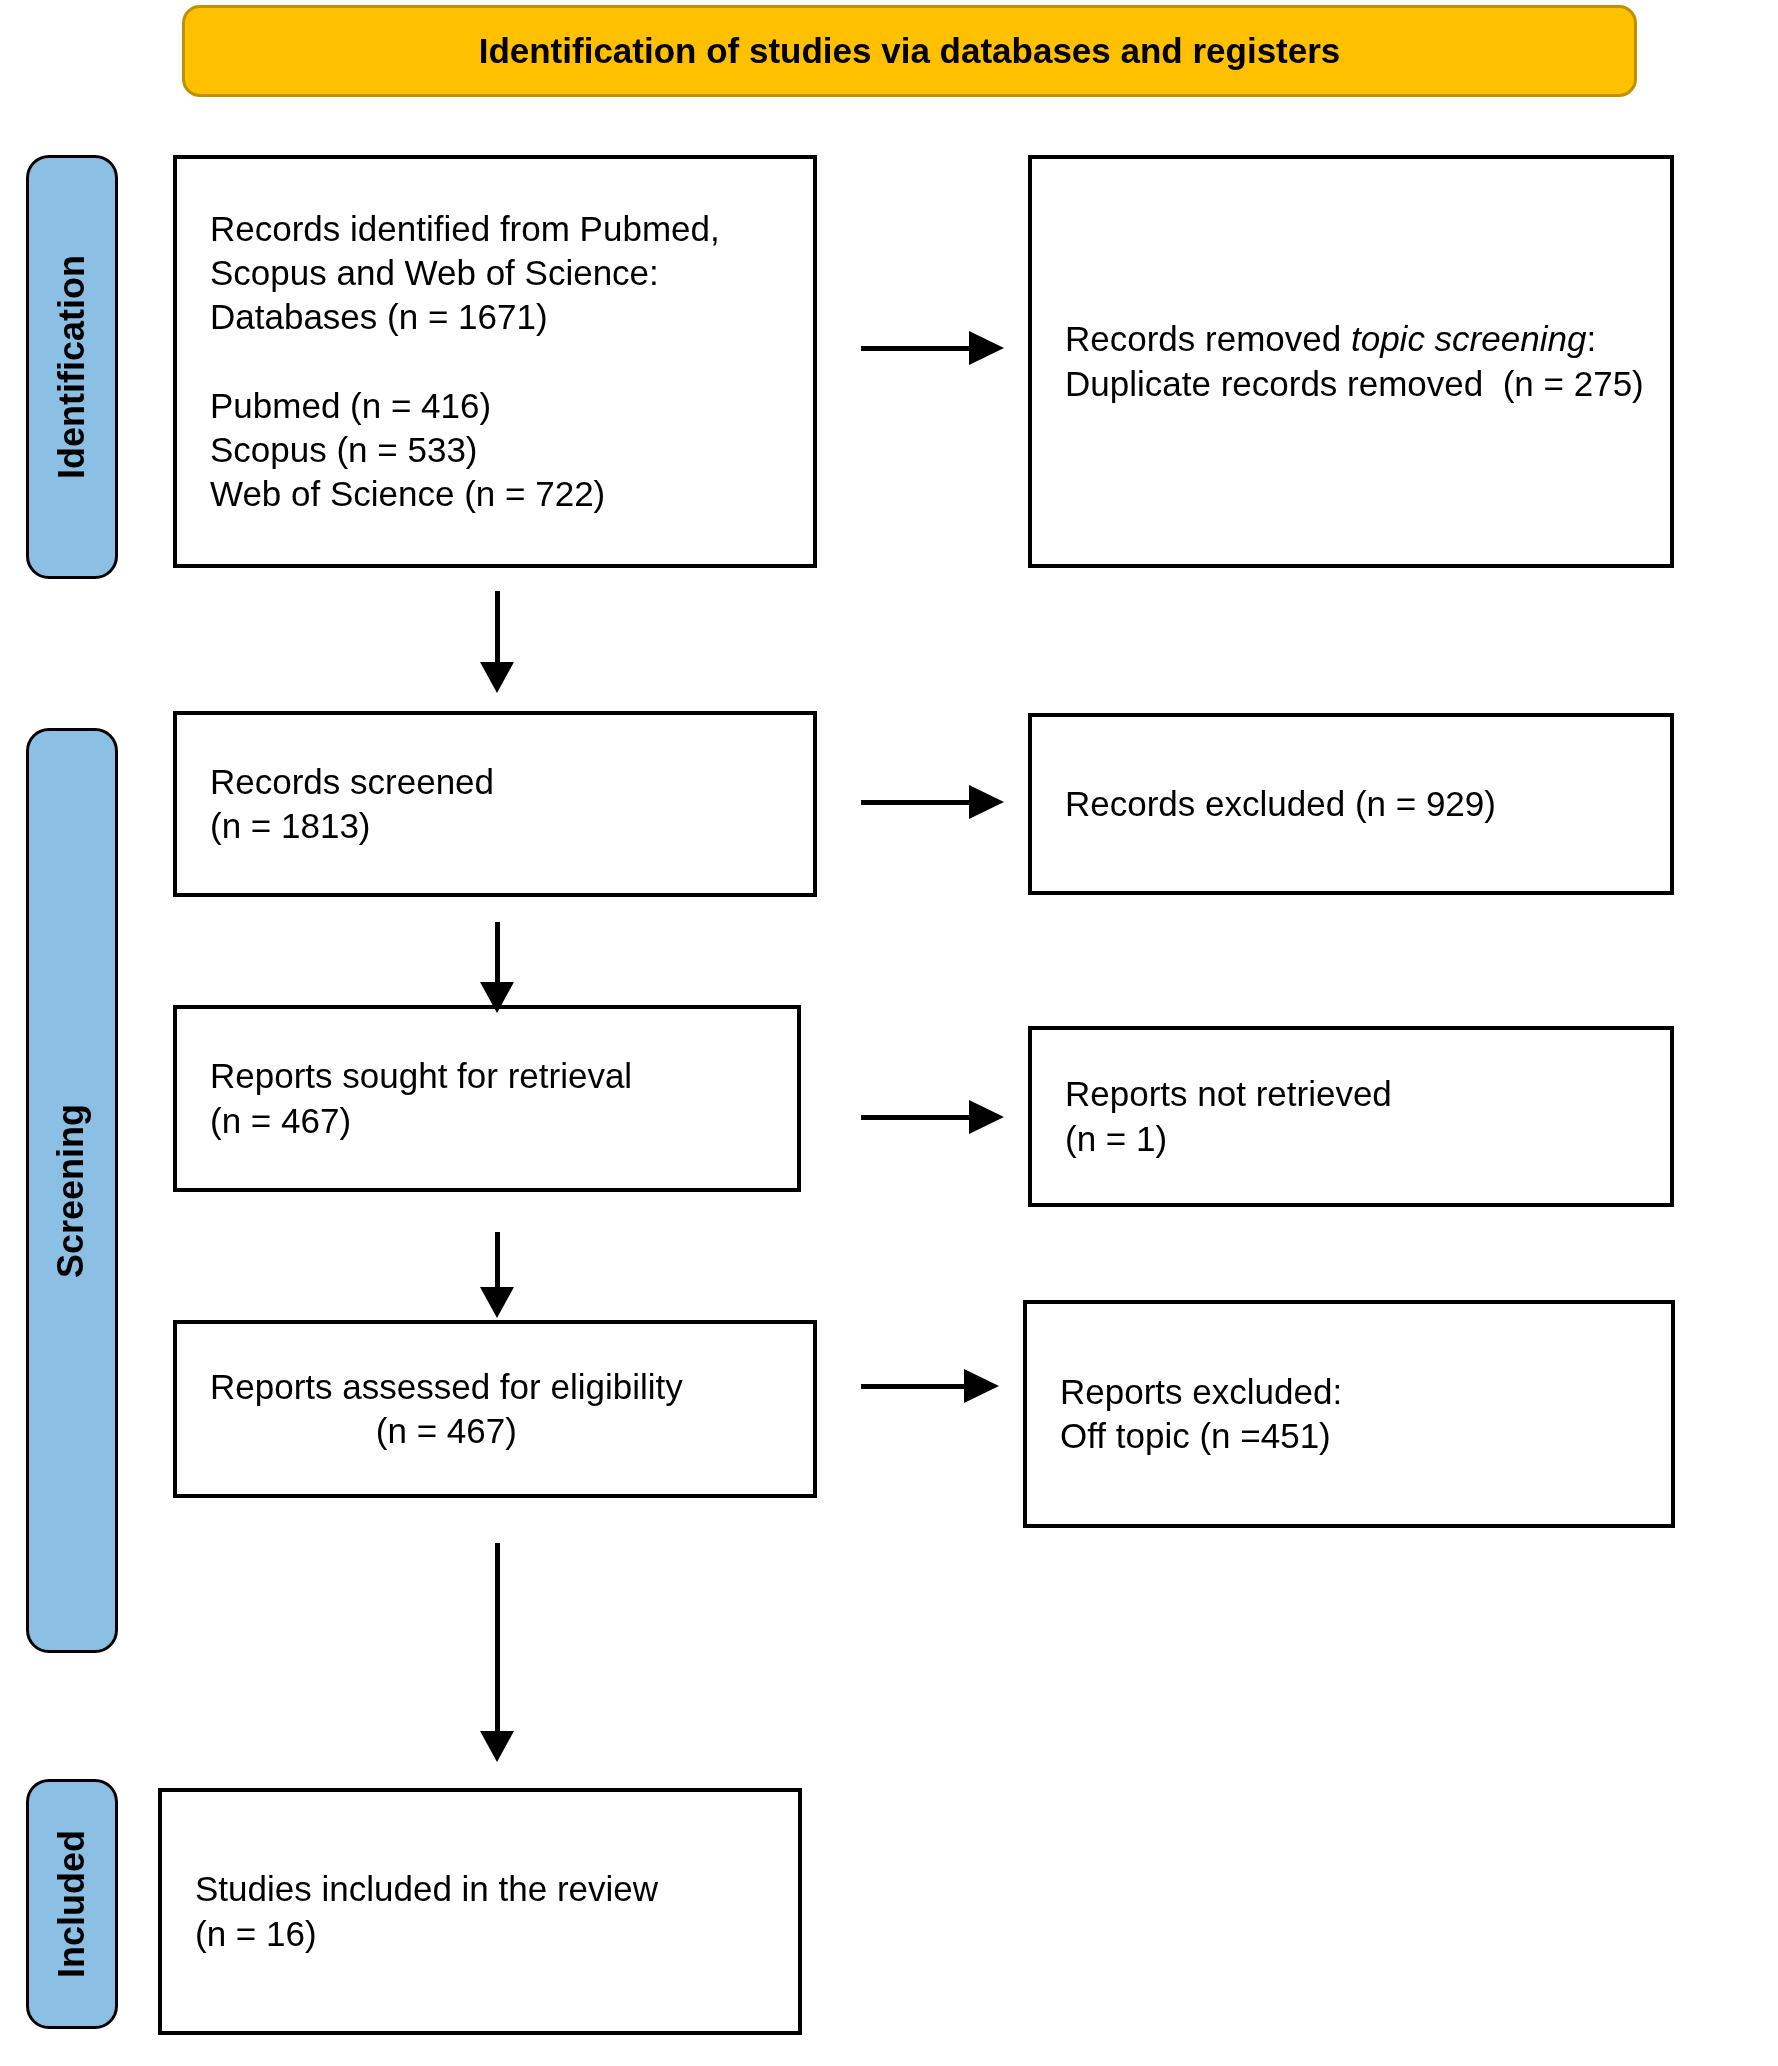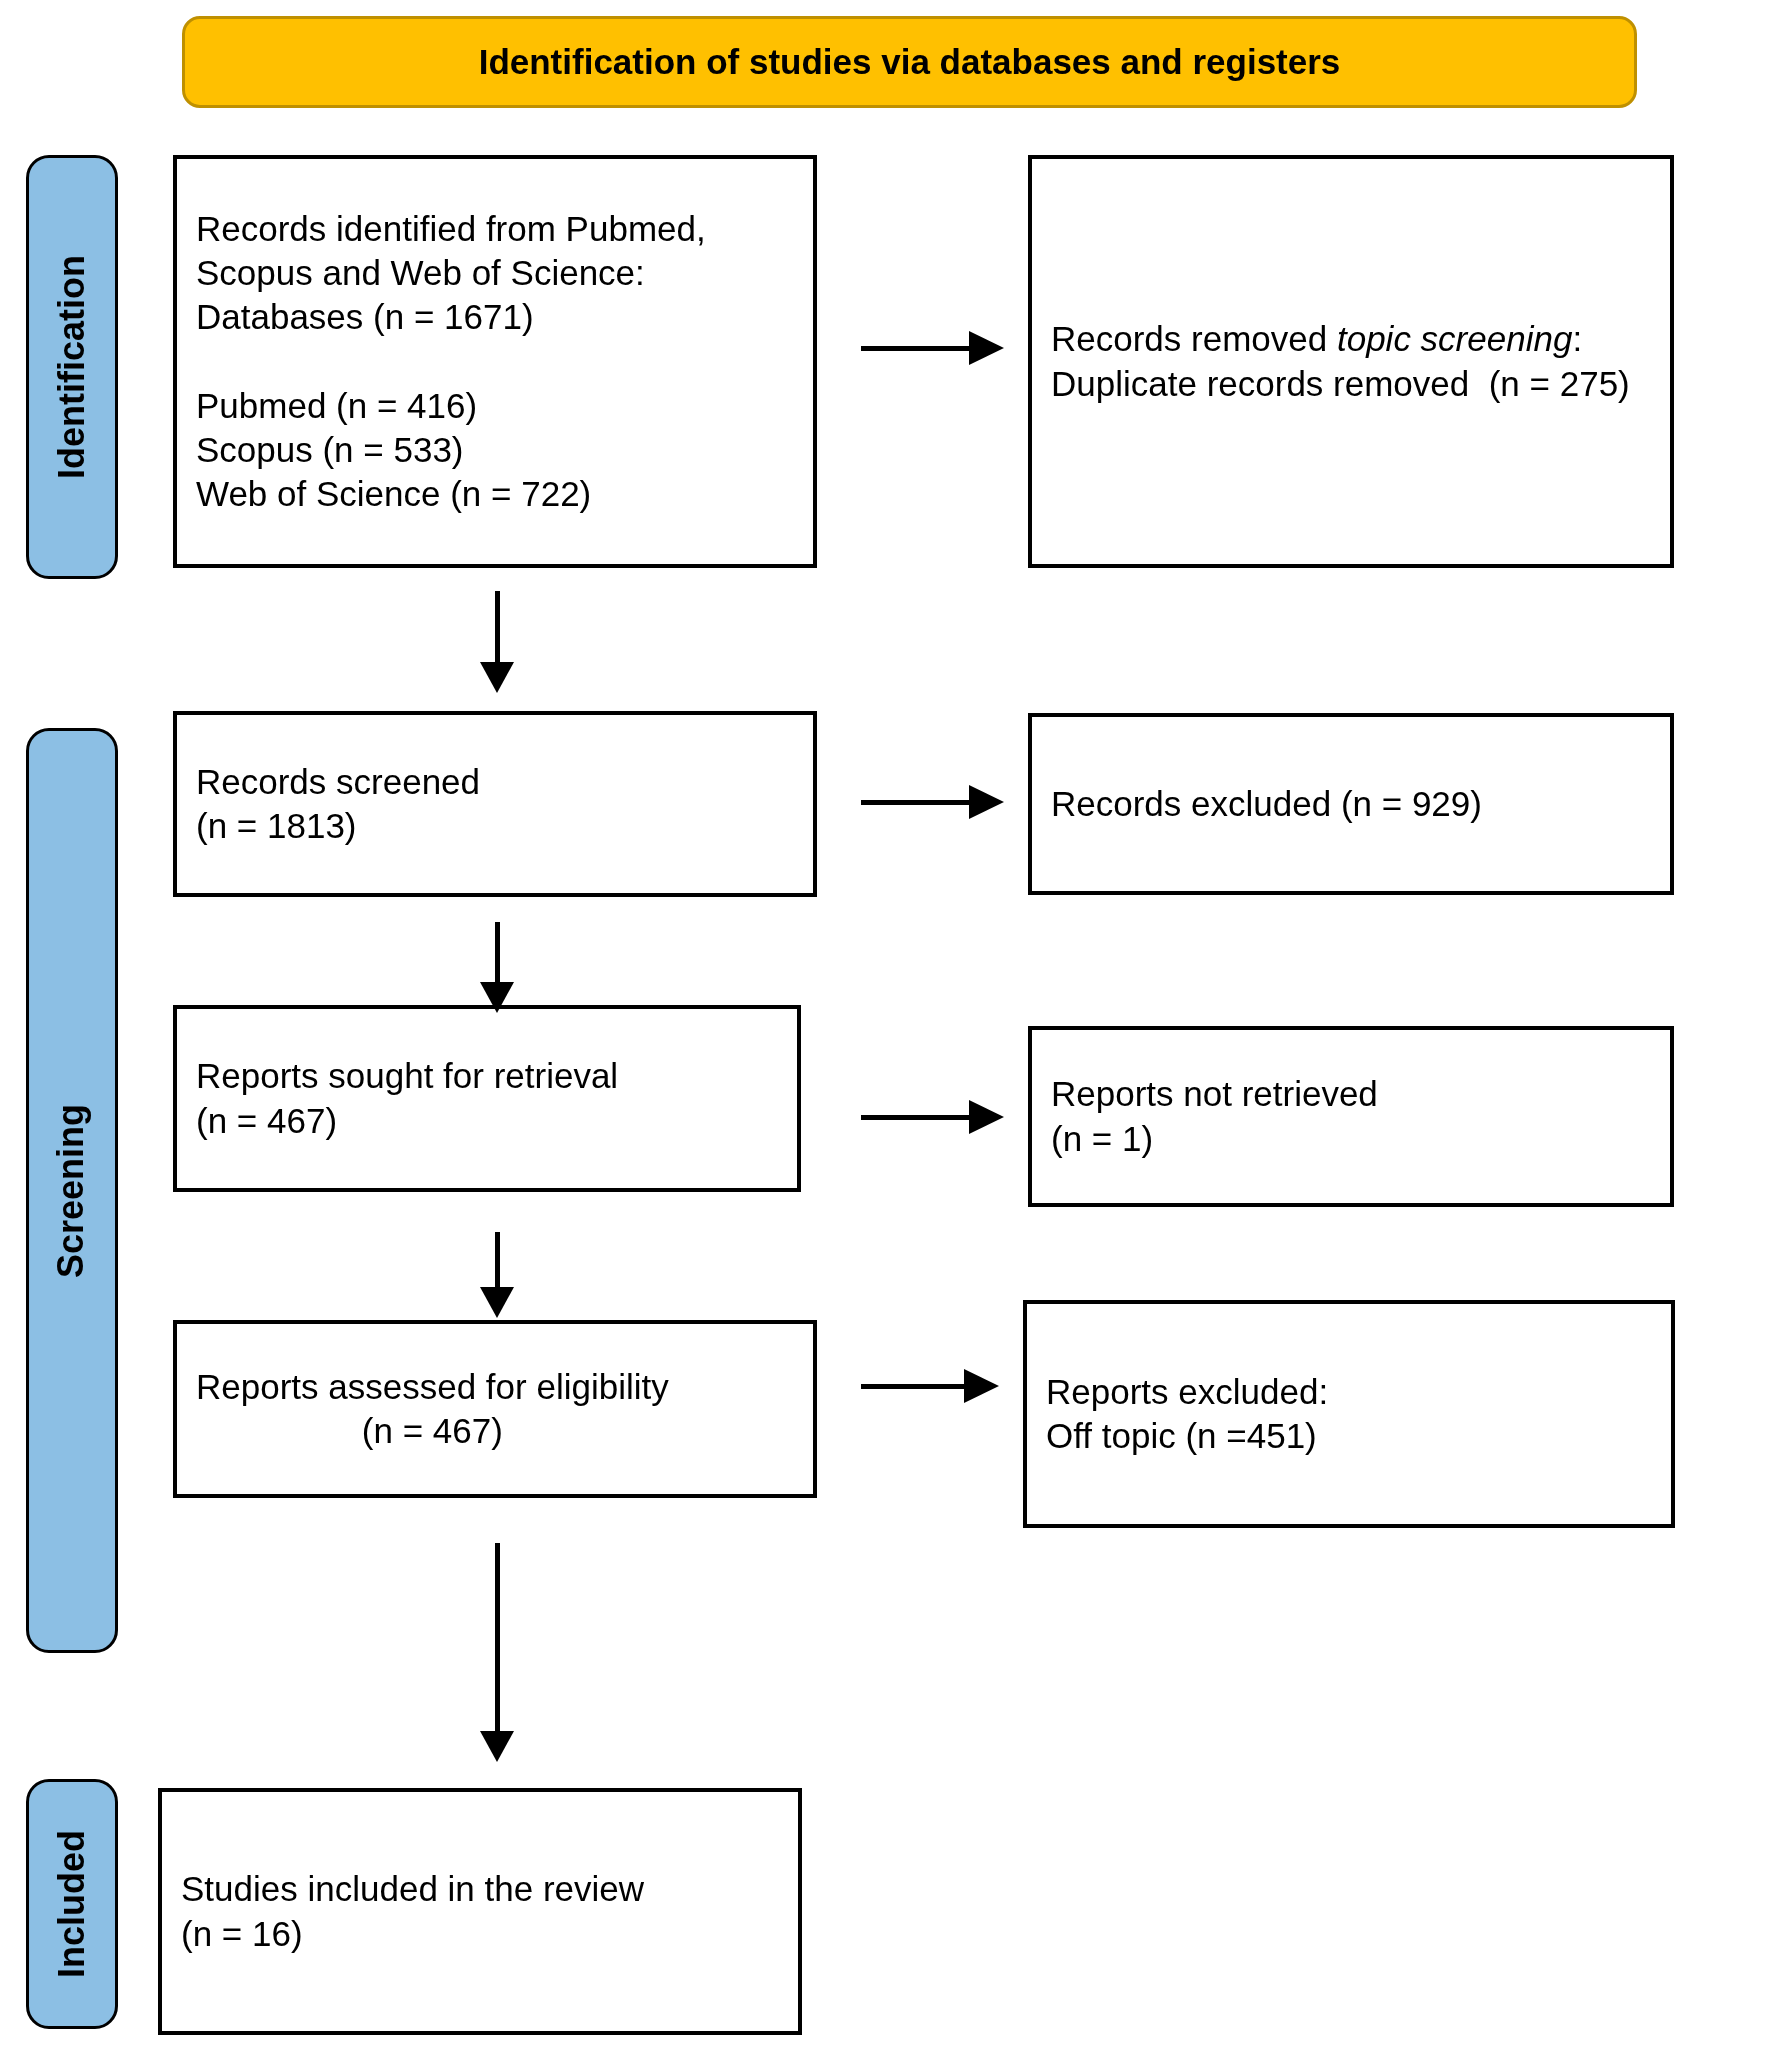--- a/index.html
+++ b/index.html
@@ -1,21 +1,21 @@
 <!DOCTYPE html>
 <html style="font-size:9.7px"><head>
 <meta charset="utf-8">
 <style>
   html,body{margin:0;padding:0;background:#ffffff;}
   body{font-family:"Liberation Sans",sans-serif;color:#000;}
   .canvas{position:relative;width:1778px;height:2066px;background:#ffffff;overflow:hidden;}
 
   
   .banner{
-    position:absolute;left:182px;top:16px;width:1455px;height:92px;
+    position:absolute;left:182px;top:5px;width:1455px;height:92px;
     border:3px solid #BF9000;border-radius:18px;box-sizing:border-box;
     display:flex;align-items:center;justify-content:center;
     font-size:35px;font-weight:bold;
   }
 
   
   .stage{
     position:absolute;left:25.5px;width:92px;
     border:3.6px solid #000;border-radius:23px;box-sizing:border-box;
     display:flex;align-items:center;justify-content:center;
@@ -27,21 +27,21 @@
   #stage-identification{top:155px;height:424px;}
   #stage-screening{top:728px;height:925px;}
   #stage-included{top:1779px;height:250px;}
 
   
   .fbox{
     position:absolute;background:#fff;border:4.2px solid #000;box-sizing:border-box;
     display:flex;align-items:center;
     font-size:35px;line-height:1.26;
   }
-  .fbox .txt{white-space:pre-wrap;padding-left:19px;padding-right:15px;}
+  .fbox .txt{white-space:pre-wrap;padding-left:33px;padding-right:15px;}
   #box-identified     {left:173px;  top:155px;  width:644px; height:413px;}
   #box-removed        {left:1028px; top:155px;  width:646px; height:413px;}
   #box-screened       {left:173px;  top:711px; width:644px; height:186px;}
   #box-records-excluded{left:1028px;top:713px; width:646px; height:182px;}
   #box-sought         {left:173px;  top:1005px; width:628px; height:187px;}
   #box-not-retrieved  {left:1028px; top:1026px; width:646px; height:181px;}
   #box-assessed       {left:173px;  top:1320px; width:644px; height:178px;text-align:center;}
   #box-reports-excluded{left:1023px;top:1300px; width:652px; height:228px;}
   #box-included-review{left:158px;  top:1788px; width:644px; height:247px;}
 

